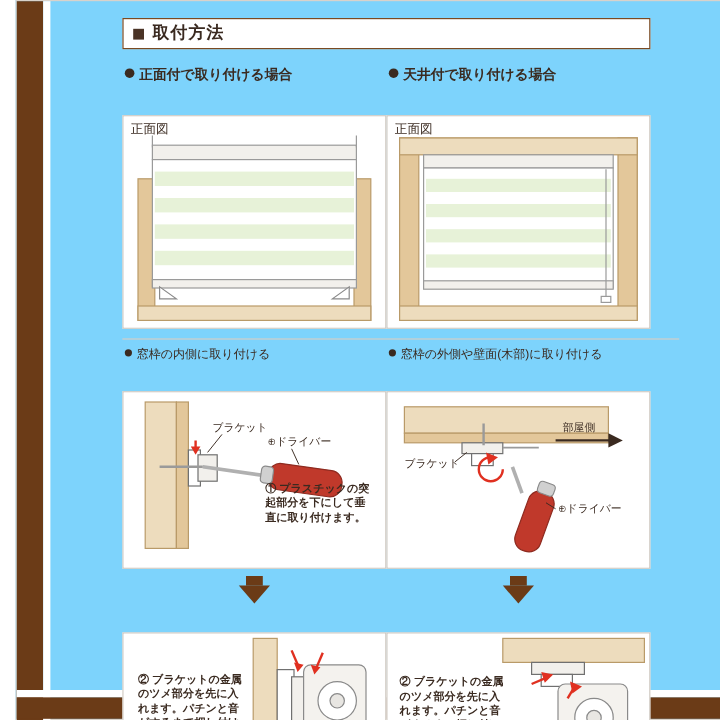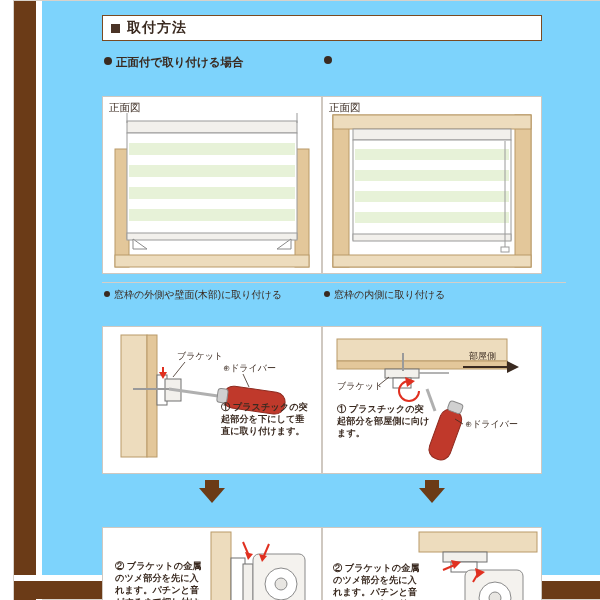--- a/index.html
+++ b/index.html
@@ -183,21 +183,21 @@
   <div class="content">
 
     <div class="cols">
       <div class="col">
         <div class="sec-title">
           <span class="bullet"></span><span>正面付で取り付ける場合</span>
         </div>
       </div>
       <div class="col">
         <div class="sec-title">
-          <span class="bullet"></span>
+          <span class="bullet"></span><span>天井付で取り付ける場合</span>
         </div>
       </div>
     </div>
 
     <div class="cols">
 
       <div class="col">
         <div class="panel" style="height:178px;">
           <span class="panel-label">正面図</span>
           <svg width="218" height="176" viewBox="0 0 218 176">
@@ -252,26 +252,26 @@
           </svg>
         </div>
       </div>
     </div>
 
     <hr class="hr" style="margin-top:8px;">
 
     <div class="cols">
       <div class="col">
         <div class="sub-title">
+          <span class="bullet-sm"></span><span>窓枠の内側に取り付ける</span>
+        </div>
+      </div>
+      <div class="col">
+        <div class="sub-title">
           <span class="bullet-sm"></span><span>窓枠の外側や壁面(木部)に取り付ける</span>
-        </div>
-      </div>
-      <div class="col">
-        <div class="sub-title">
-          <span class="bullet-sm"></span><span>窓枠の内側に取り付ける</span>
         </div>
       </div>
     </div>
 
     <div class="cols">
 
       <div class="col">
         <div class="panel" style="height:148px;">
           <svg width="218" height="146" viewBox="0 0 218 146">
             <rect x="0" y="0" width="218" height="146" fill="#ffffff"></rect>
@@ -333,24 +333,20 @@
 
             <line x1="104" y1="62" x2="112" y2="84" stroke="#b0b0b0" stroke-width="3"></line>
             <g transform="rotate(20 124 106)">
               <rect x="112" y="82" width="22" height="52" rx="10" fill="#c0392b" stroke="#8e2b20" stroke-width="1"></rect>
               <rect x="116" y="74" width="14" height="10" rx="3" fill="#d0d0d0" stroke="#8a8a8a" stroke-width="1"></rect>
             </g>
 
             <text x="142" y="100" font-size="9" fill="#3a2a20" font-family="'Liberation Sans',sans-serif">⊕ドライバー</text>
             <line x1="140" y1="97" x2="132" y2="92" stroke="#3a2a20" stroke-width="0.8"></line>
           </svg>
-          <div class="step-text" style="position:absolute; left:14px; top:76px; width:94px;">
-            <span>①</span>
-            <span>プラスチックの突起部分を部屋側に向けます。</span>
-          </div>
         </div>
       </div>
     </div>
 
     <div class="cols" style="padding:6px 0 4px 0;">
       <div class="col">
         <div>
           <div class="arrow-stem"></div>
           <div class="arrow-down"></div>
         </div>

